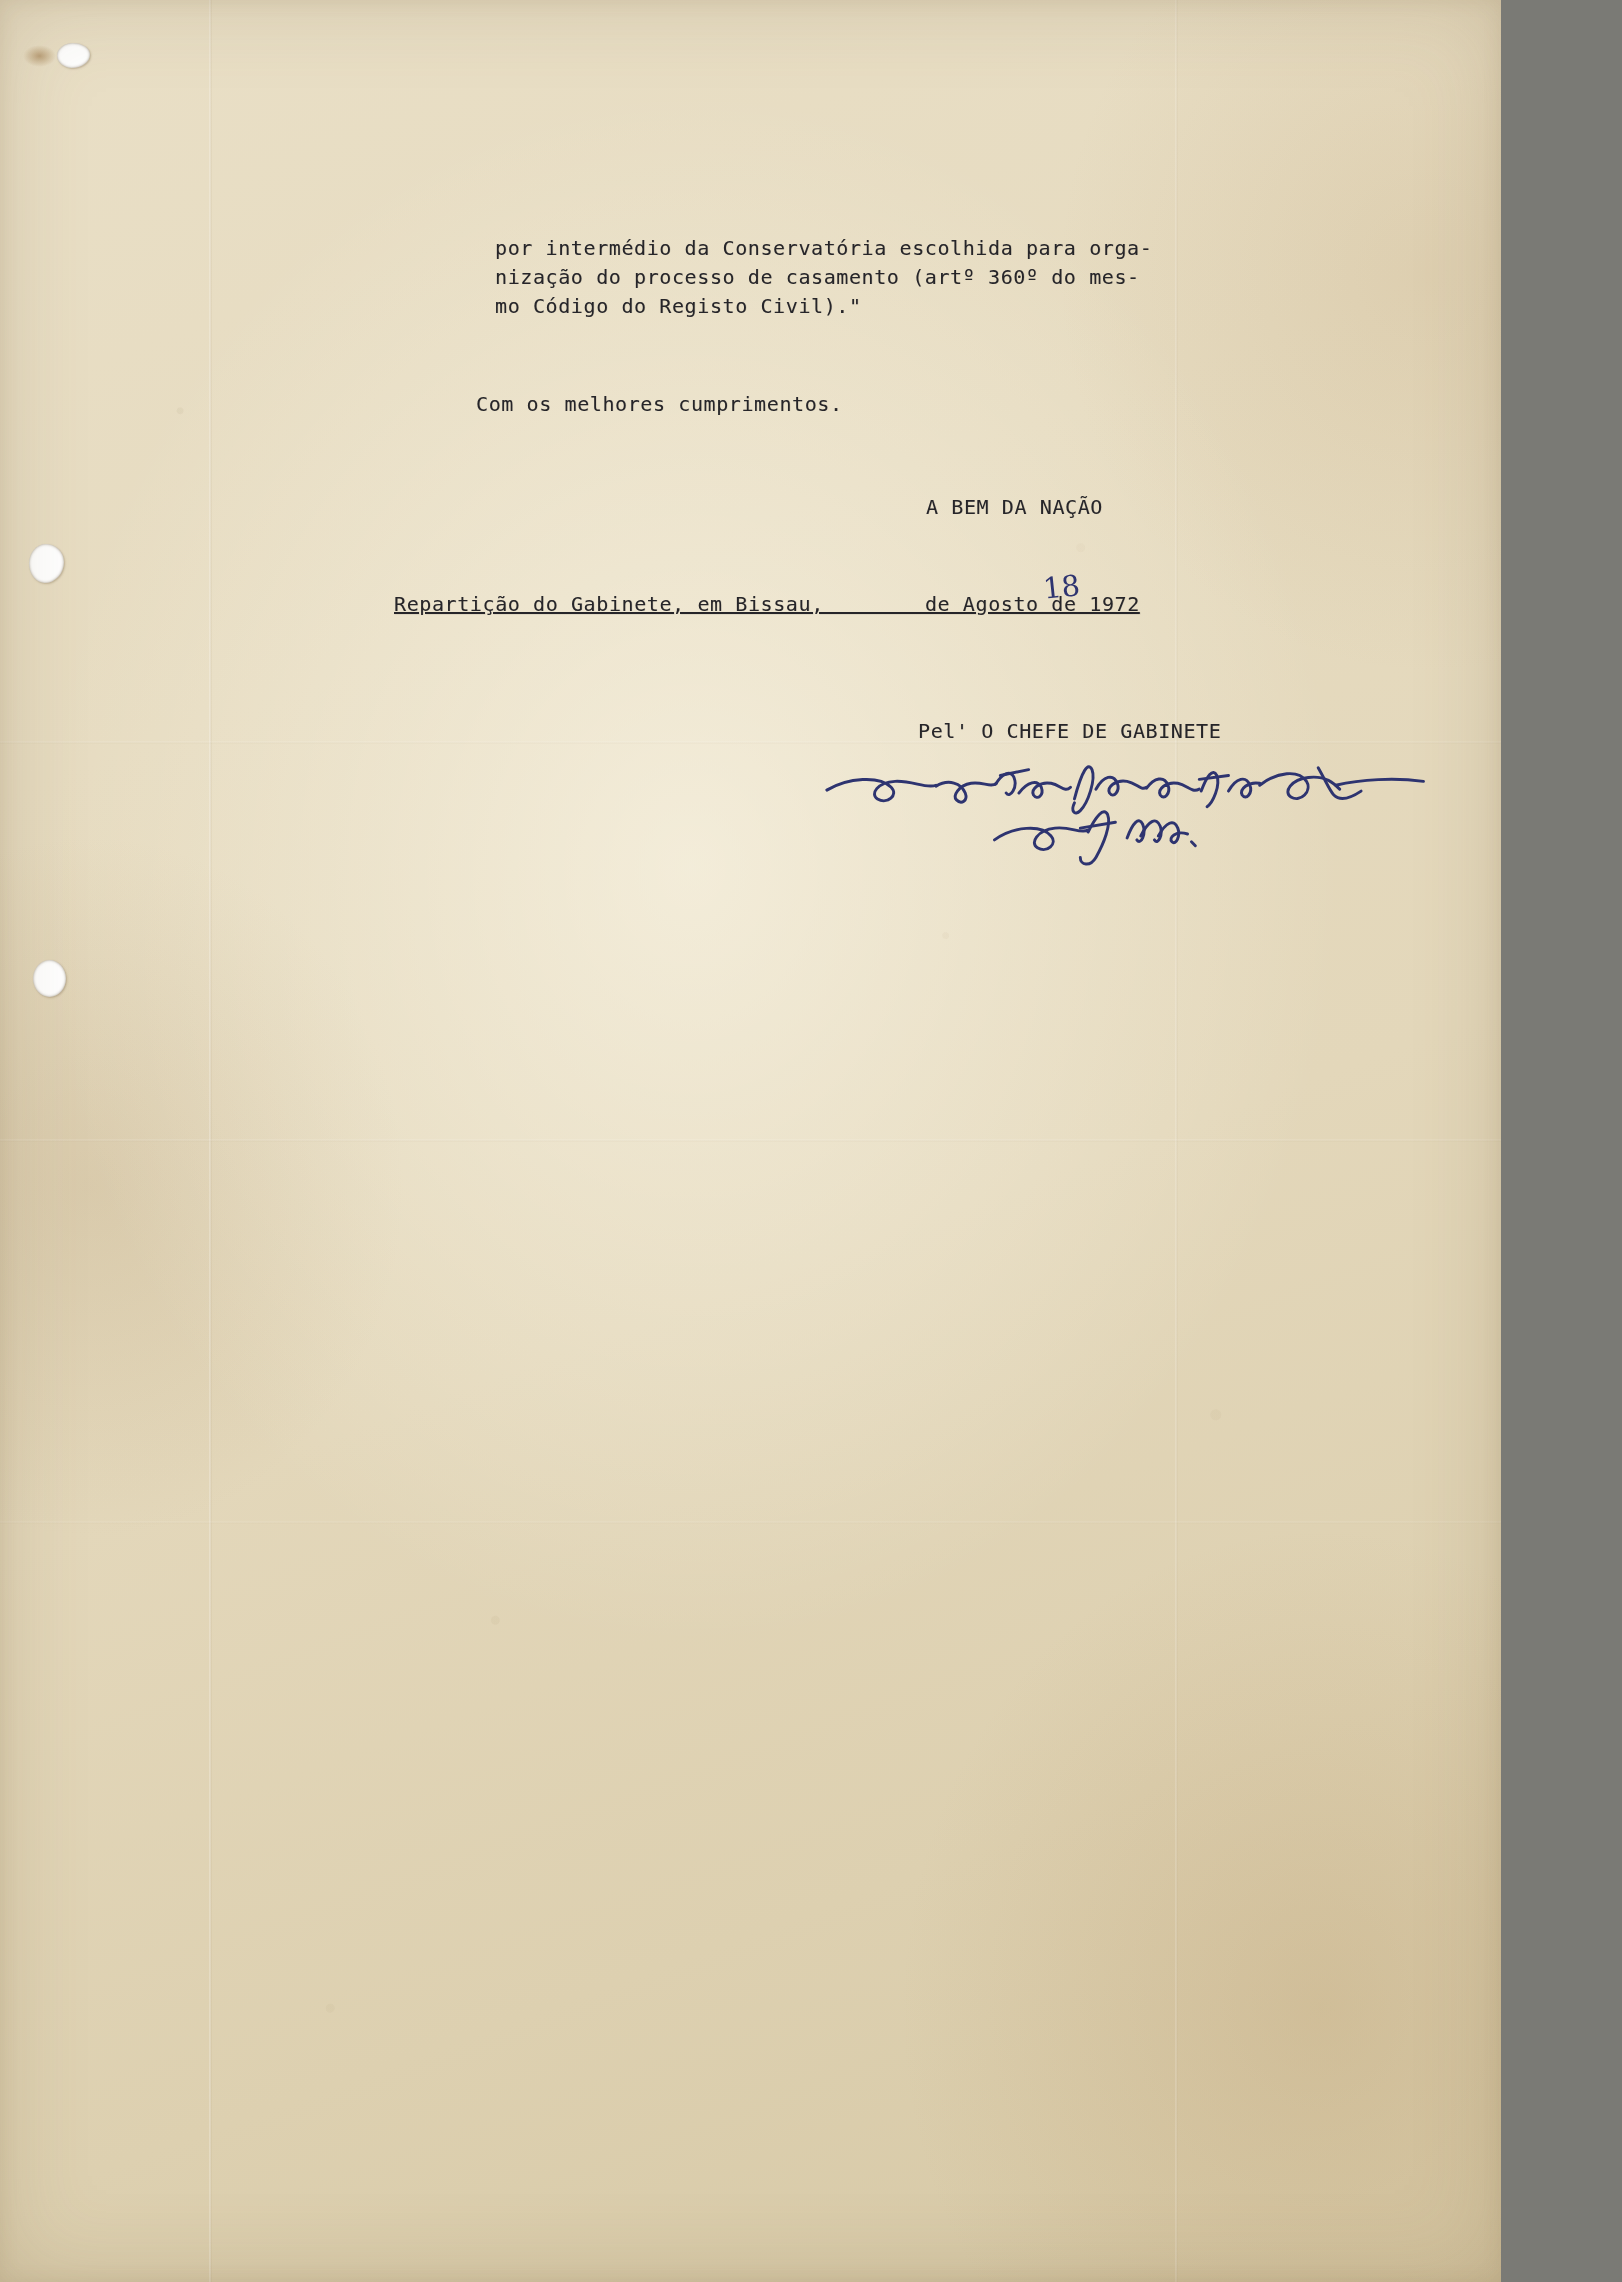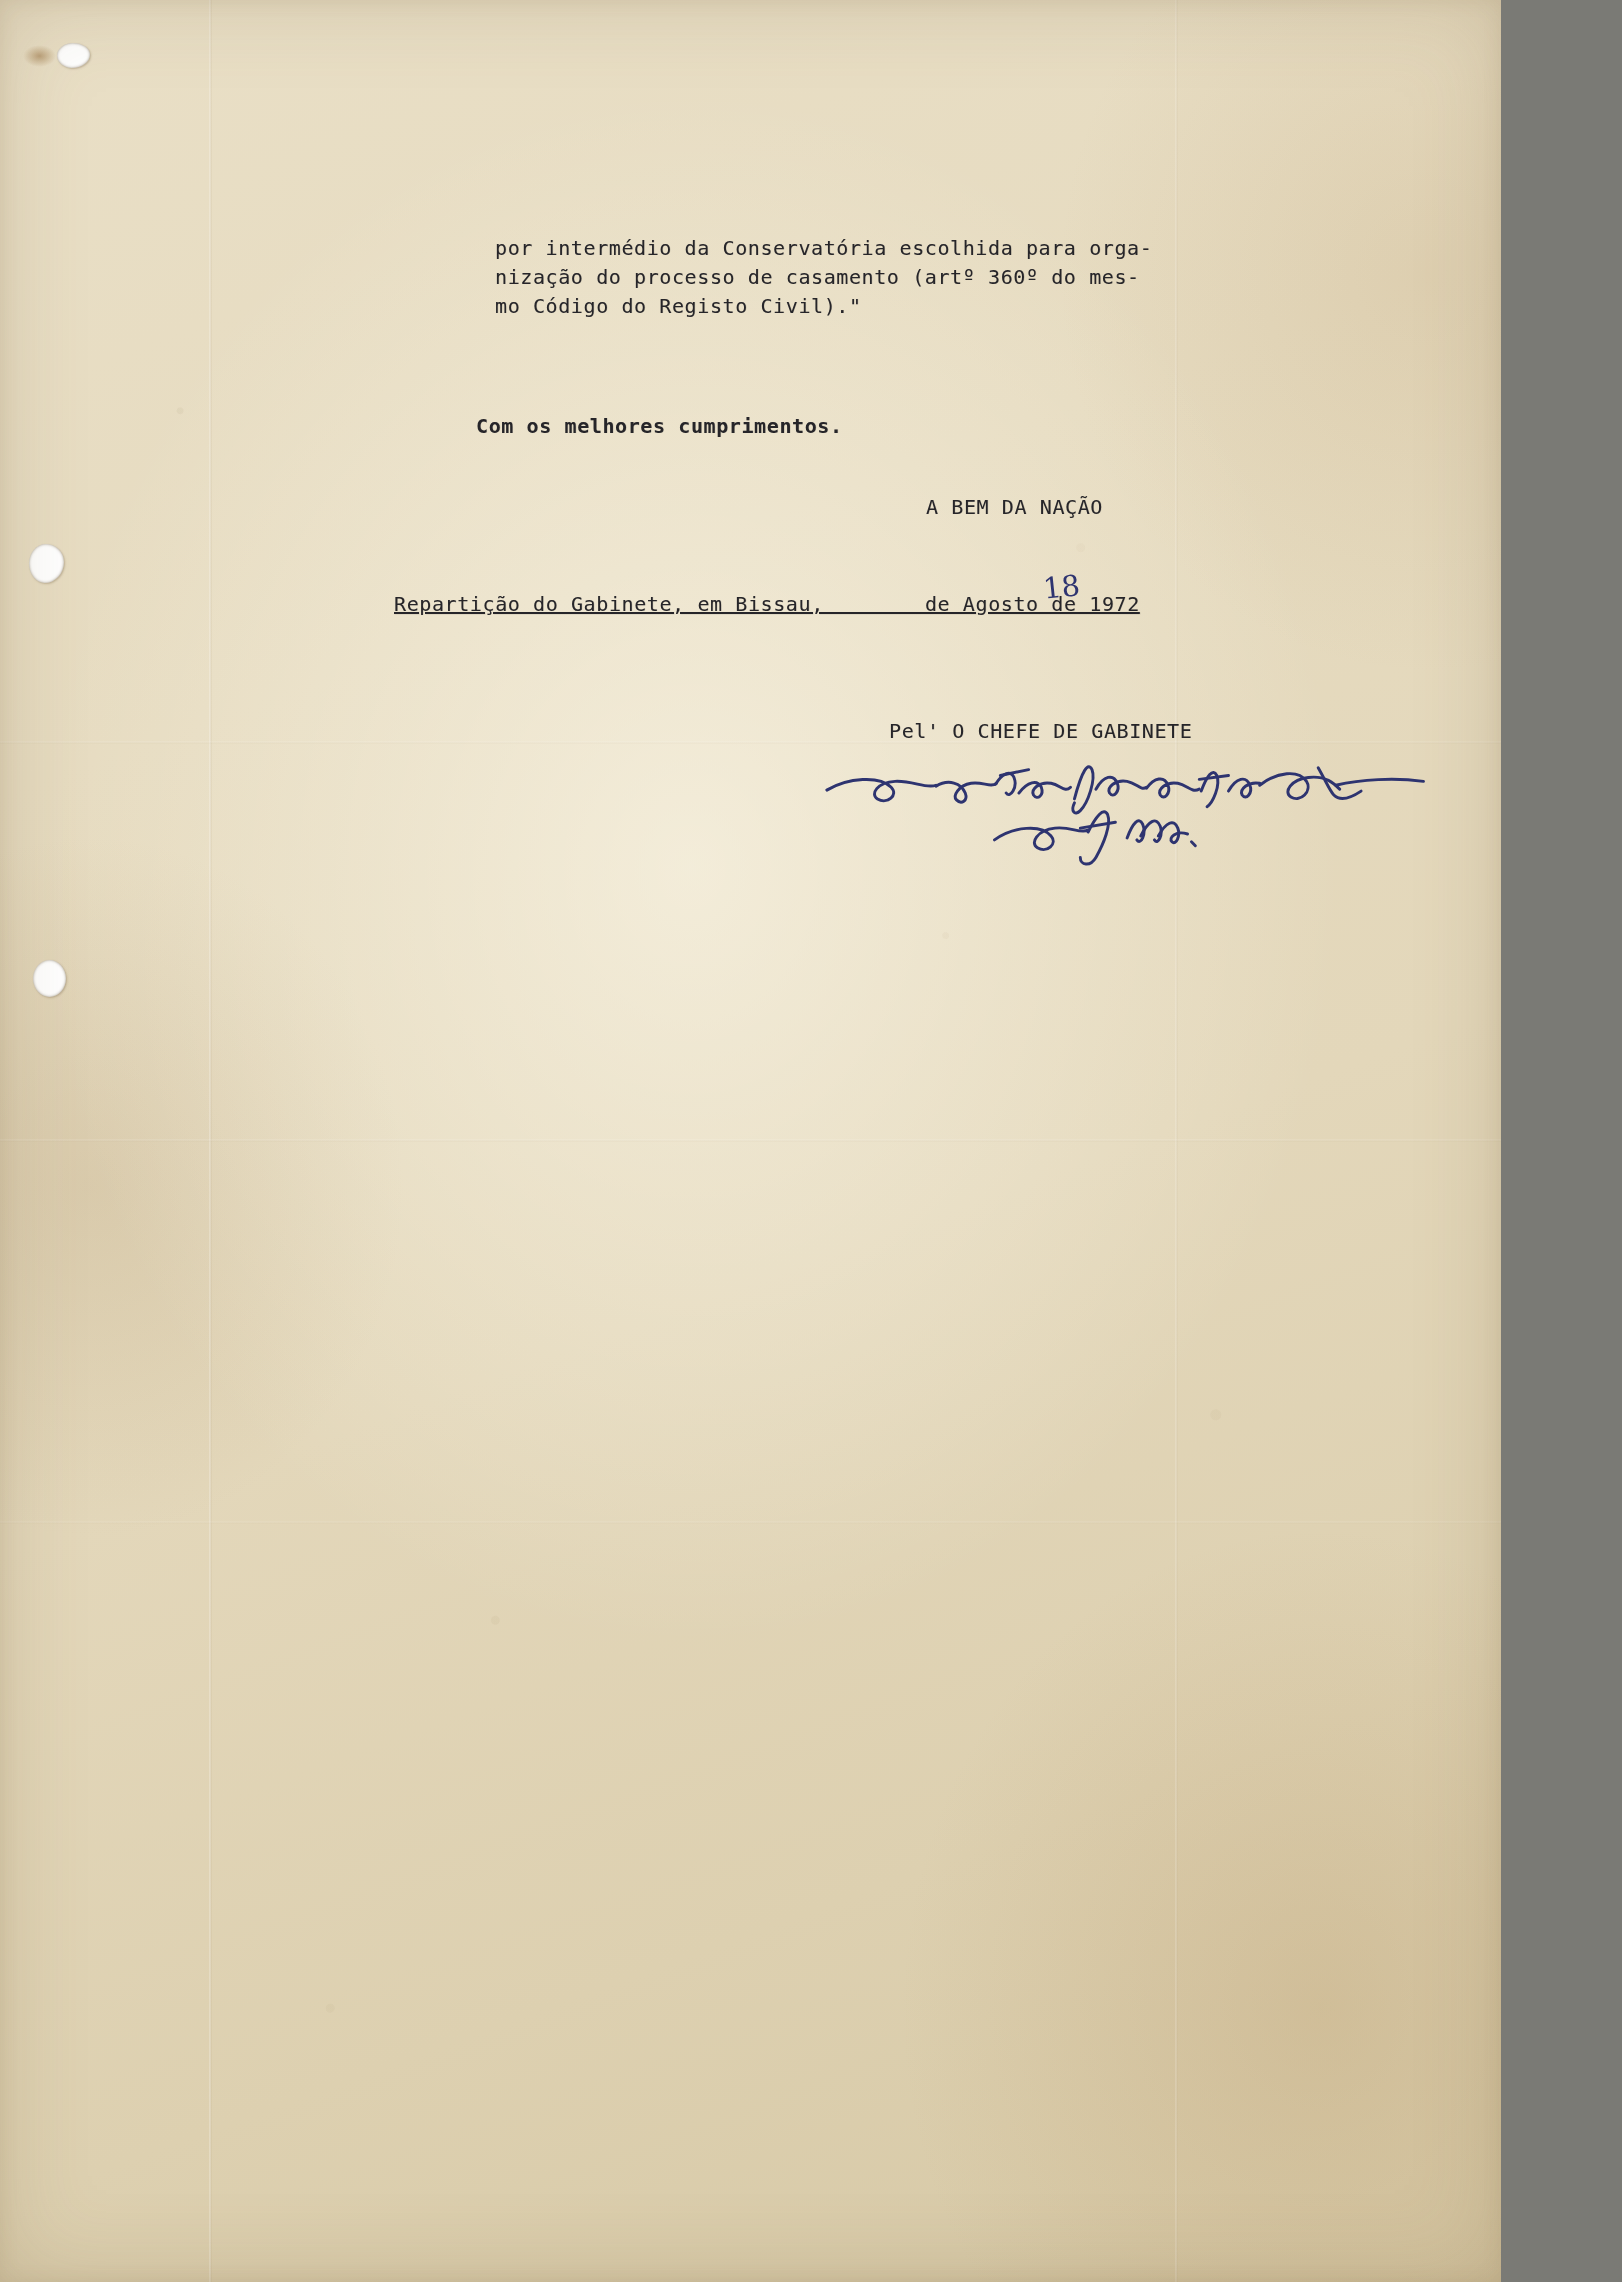--- a/index.html
+++ b/index.html
@@ -77,24 +77,24 @@
   .typed {
     position: absolute;
     white-space: pre;
     font-size: 20px;
     line-height: 29px;
     letter-spacing: 0.6px;
     color: #262529;
     text-shadow: 0.5px 0.4px 0 rgba(60,58,60,0.22);
   }
   .block-para { left: 495px; top: 234px; }
-  .line-greet { left: 476px; top: 412px; font-weight: bold; }
+  .line-greet { left: 476px; top: 390px; }
   .line-slogan { left: 926px; top: 493px; }
   .line-place { left: 394px; top: 590px; text-decoration: underline; }
-  .line-signer { left: 889px; top: 717px; }
+  .line-signer { left: 918px; top: 717px; }
 
   .handdate {
     position: absolute;
     left: 1043px;
     top: 570px;
     font-family: "DejaVu Serif", serif;
     font-size: 29px;
     color: #2e3470;
     transform: rotate(-6deg);
   }

